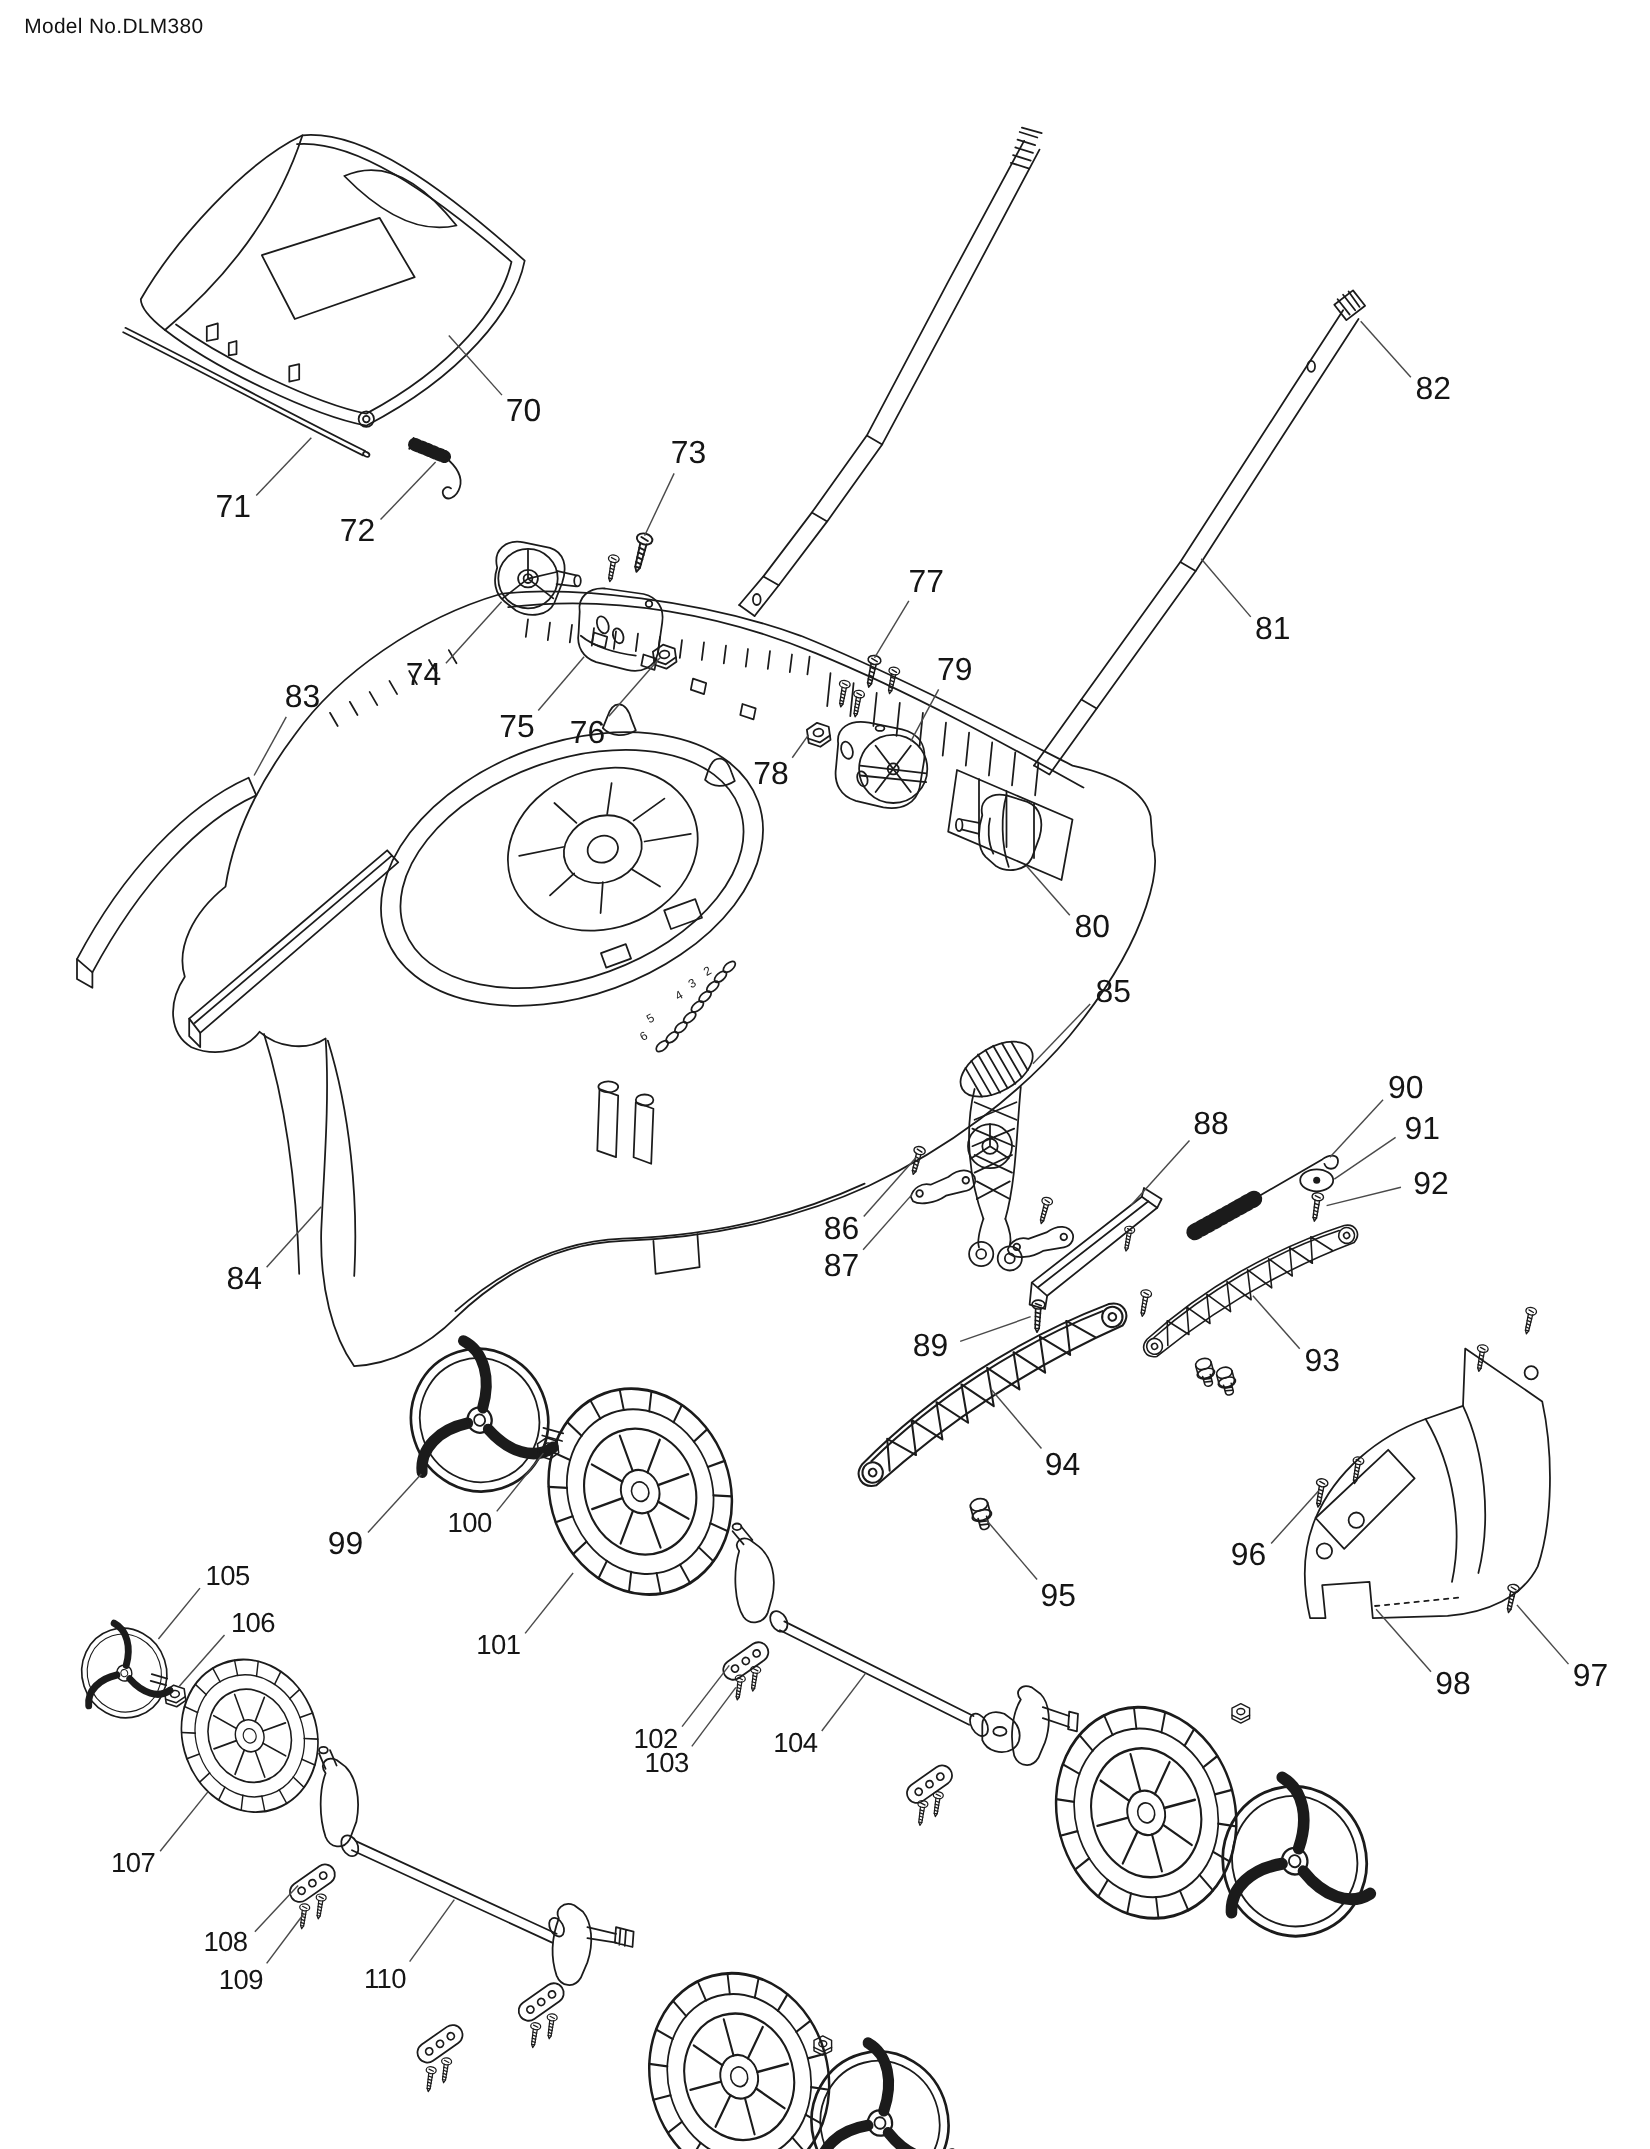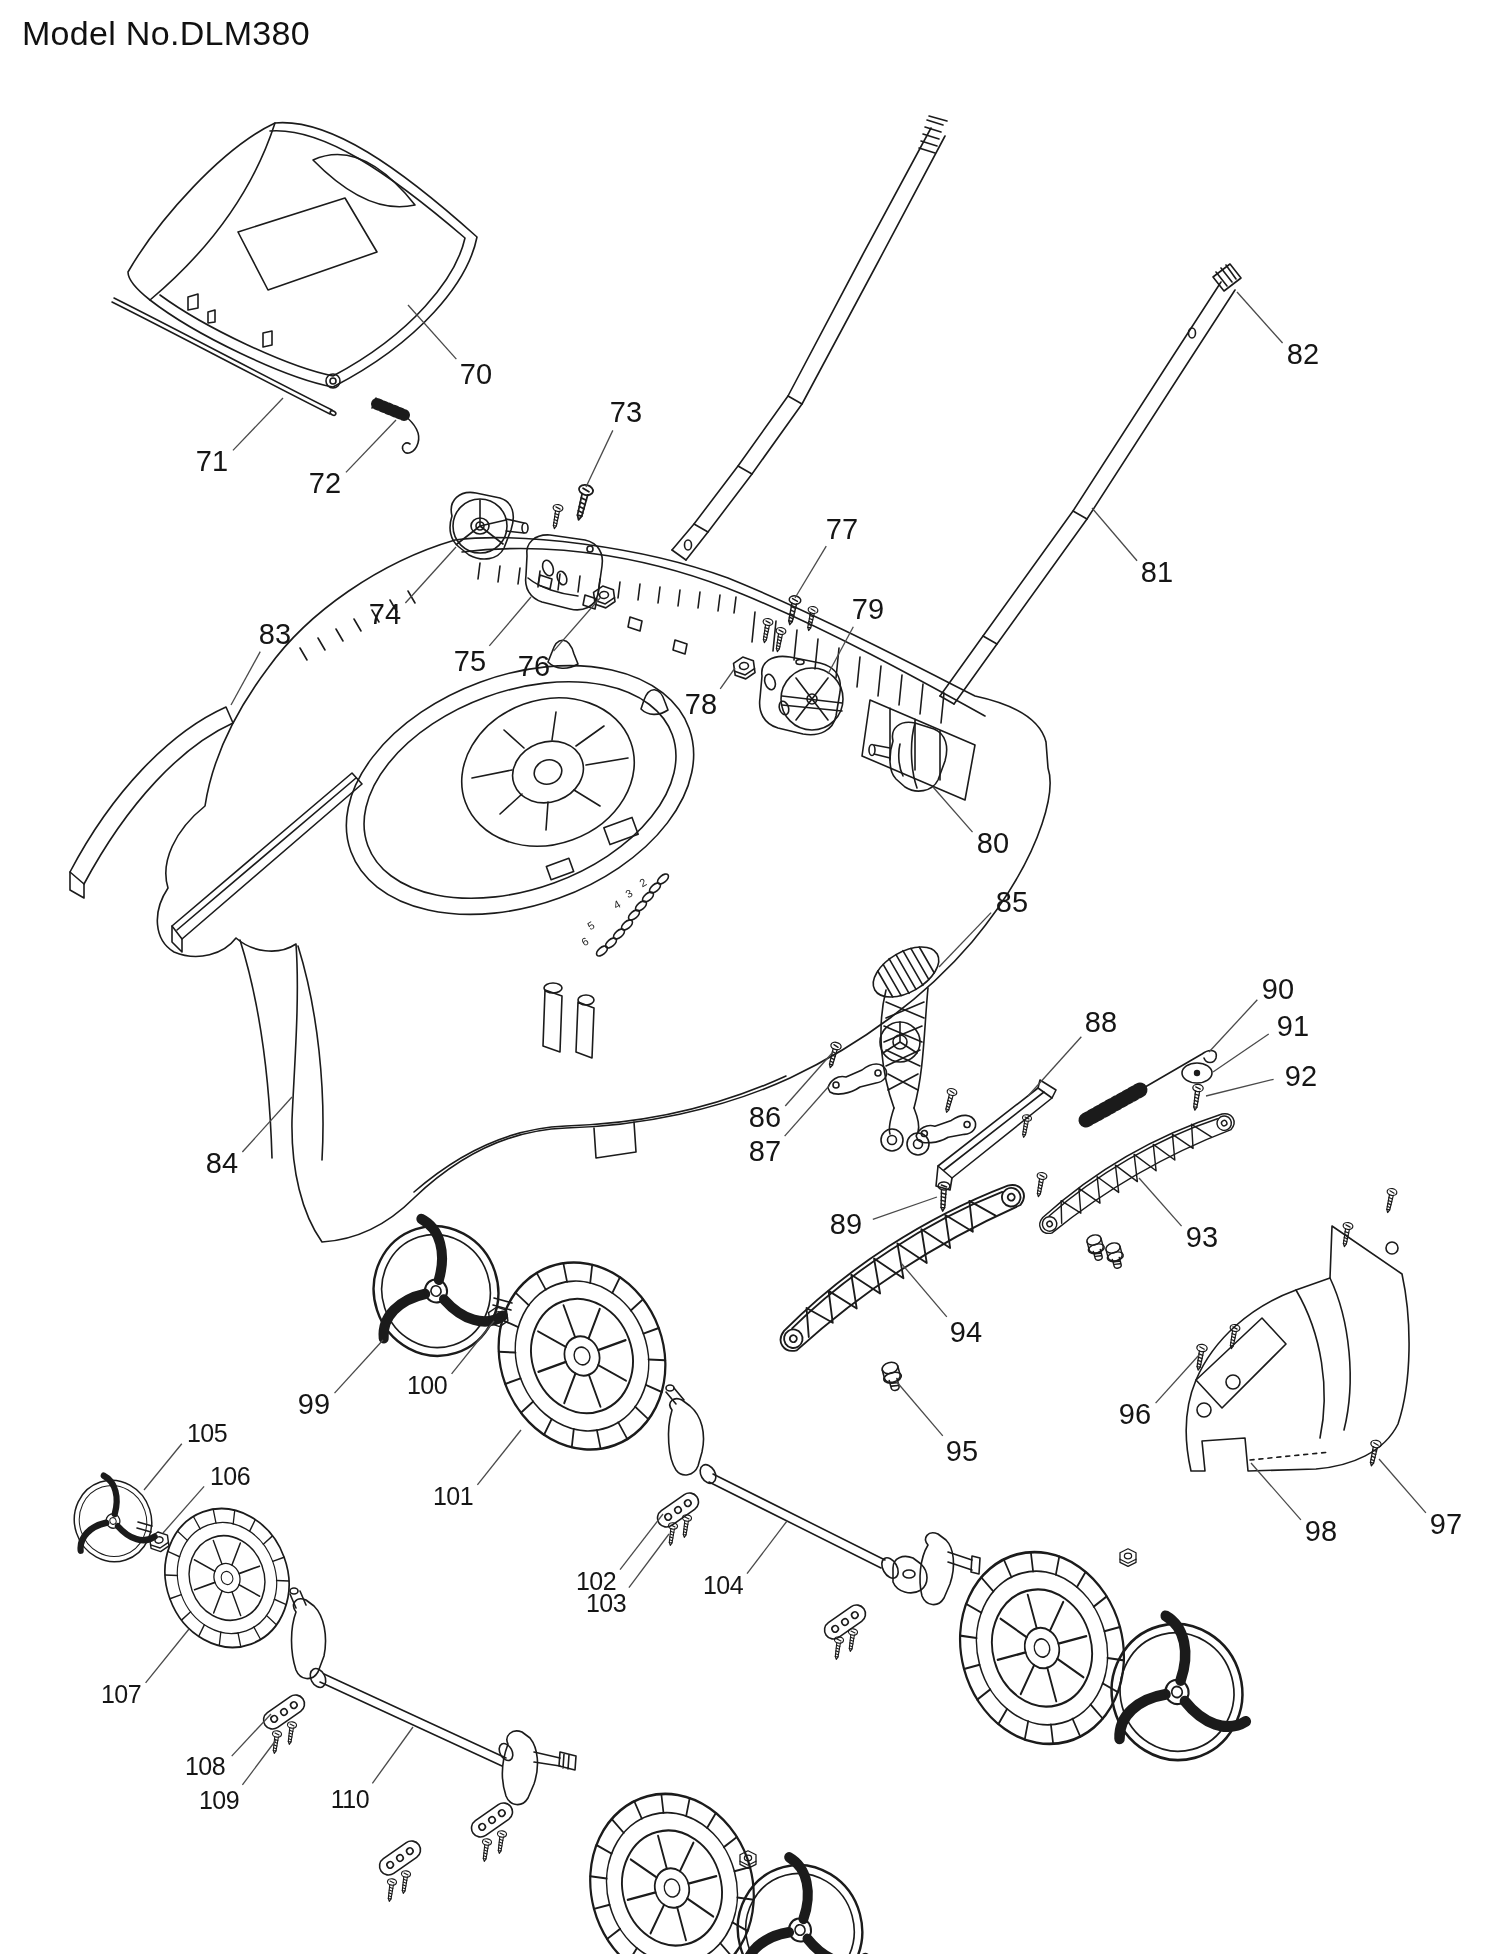--- a/index.html
+++ b/index.html
@@ -1,18 +1,18 @@
 <!DOCTYPE html>
 <html><head>
 <meta charset="utf-8">
 <style>
   html,body{margin:0;padding:0;background:#fff;}
   .page{position:relative;width:1500px;height:1954px;background:#ffffff;overflow:hidden;
         font-family:"Liberation Sans",sans-serif;}
-  .title{position:absolute;left:22px;top:14px;font-size:34px;color:#111;letter-spacing:.3px;}
+  .title{position:absolute;left:22px;top:14px;font-size:19px;color:#111;letter-spacing:.3px;}
   svg{position:absolute;left:0;top:0;}
   #art *{stroke:#1b1b1b;fill:none;stroke-width:1.6;stroke-linecap:round;stroke-linejoin:round;}
   #art .fl{fill:#1b1b1b;stroke:none;}
   #label-layer text{fill:#151515;stroke:none;font-family:"Liberation Sans",sans-serif;}
   #label-layer line{stroke:#4a4a4a;stroke-width:1.3;}
   #deck-marks text{fill:#222;stroke:none;font-family:"Liberation Sans",sans-serif;font-size:11px;}
 </style>
 </head>
 <body>
 

